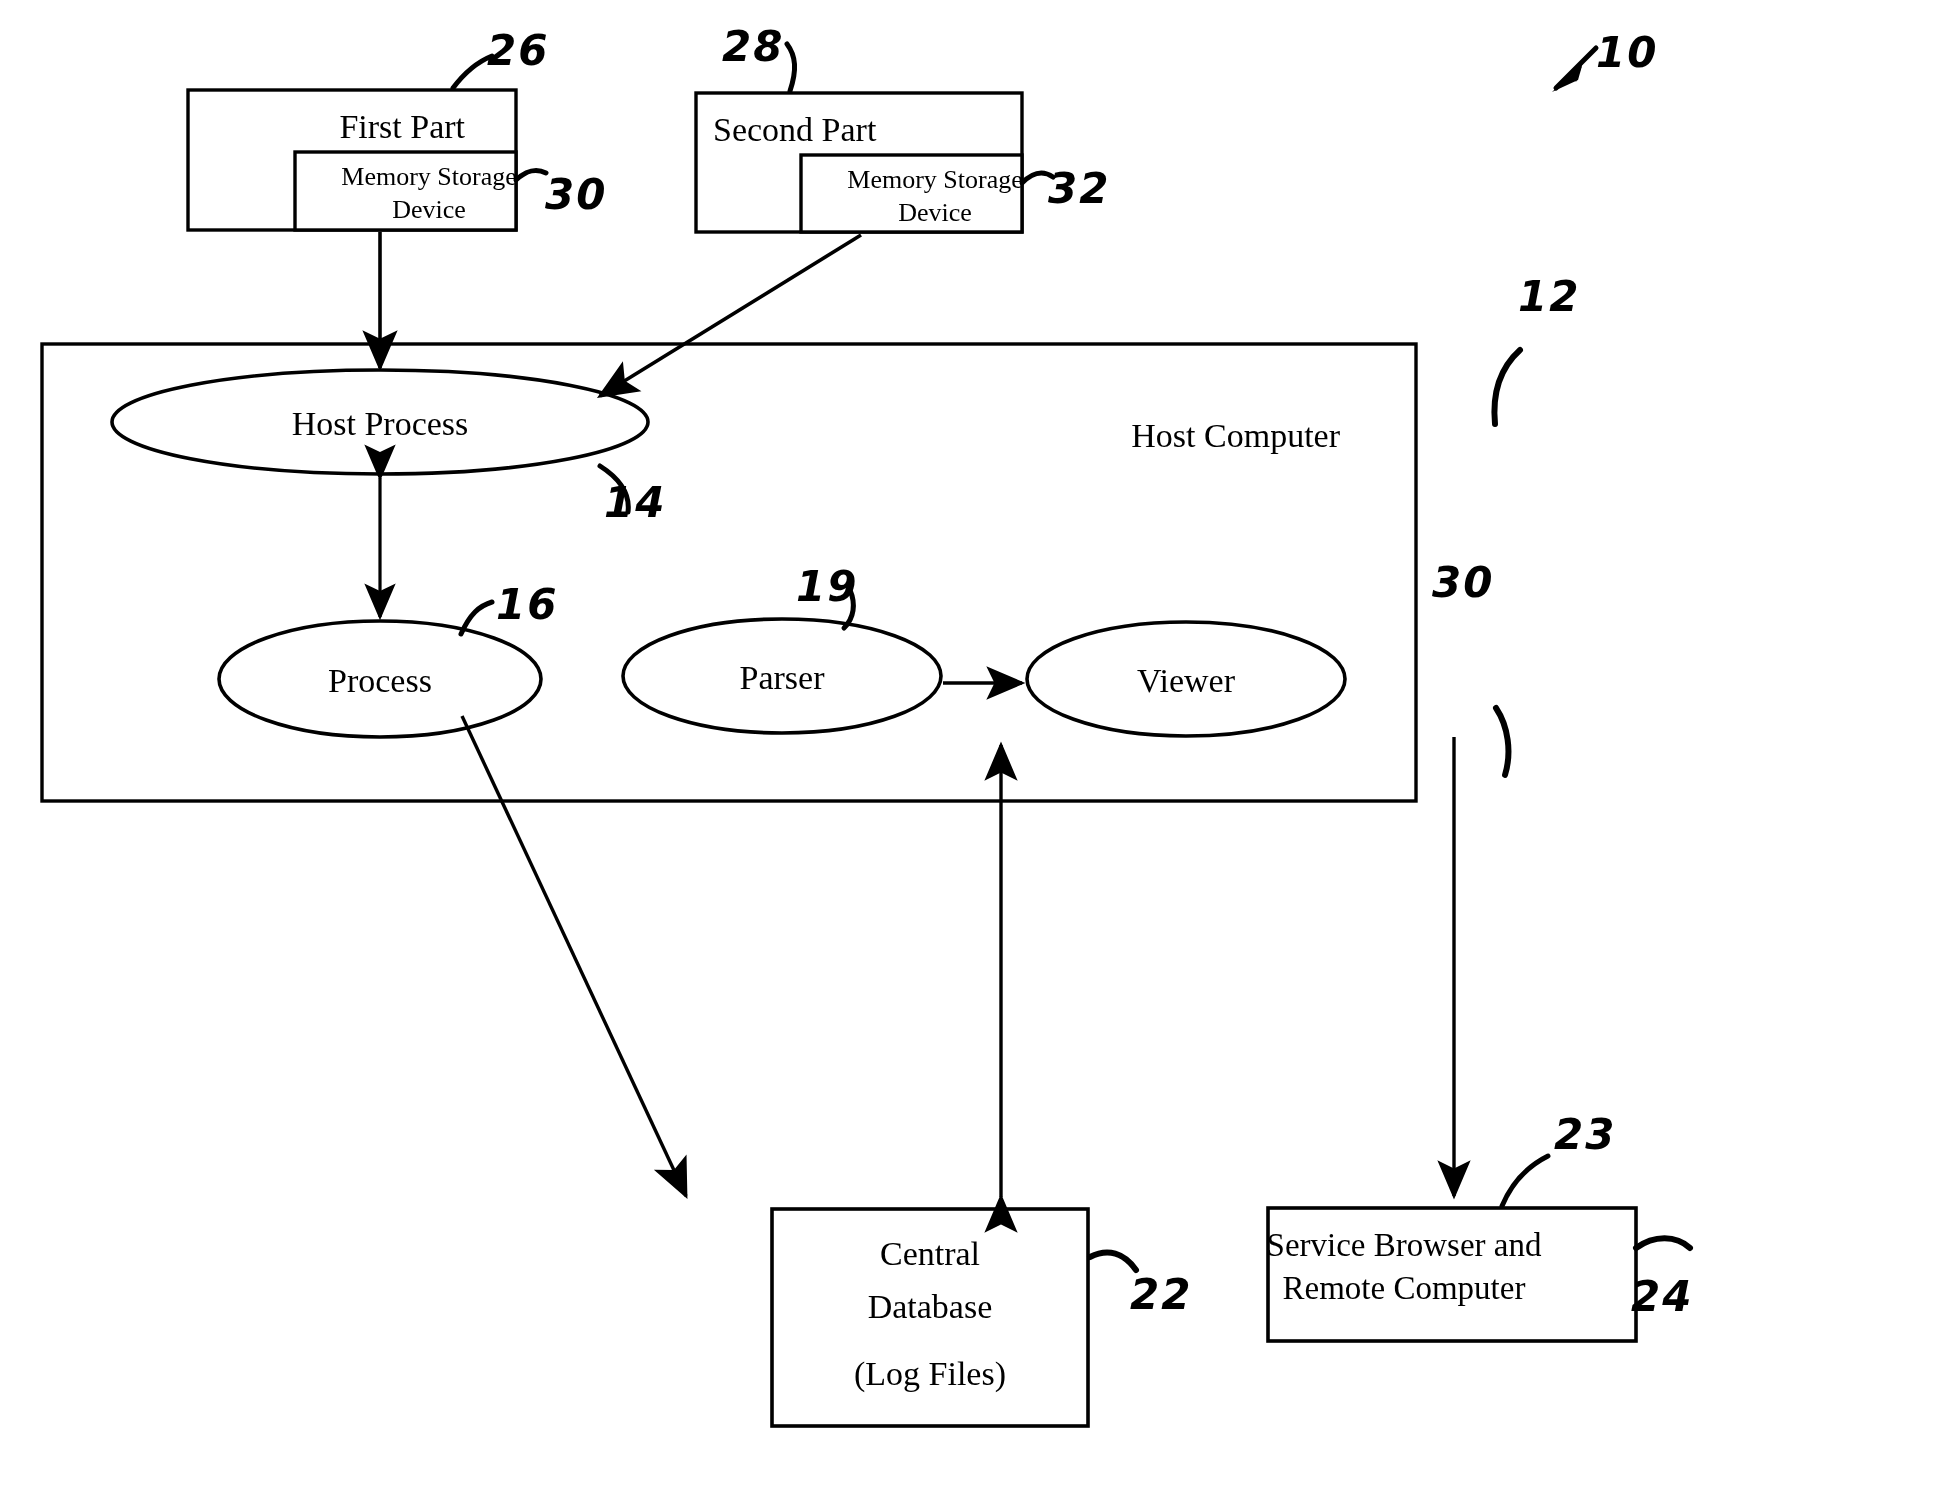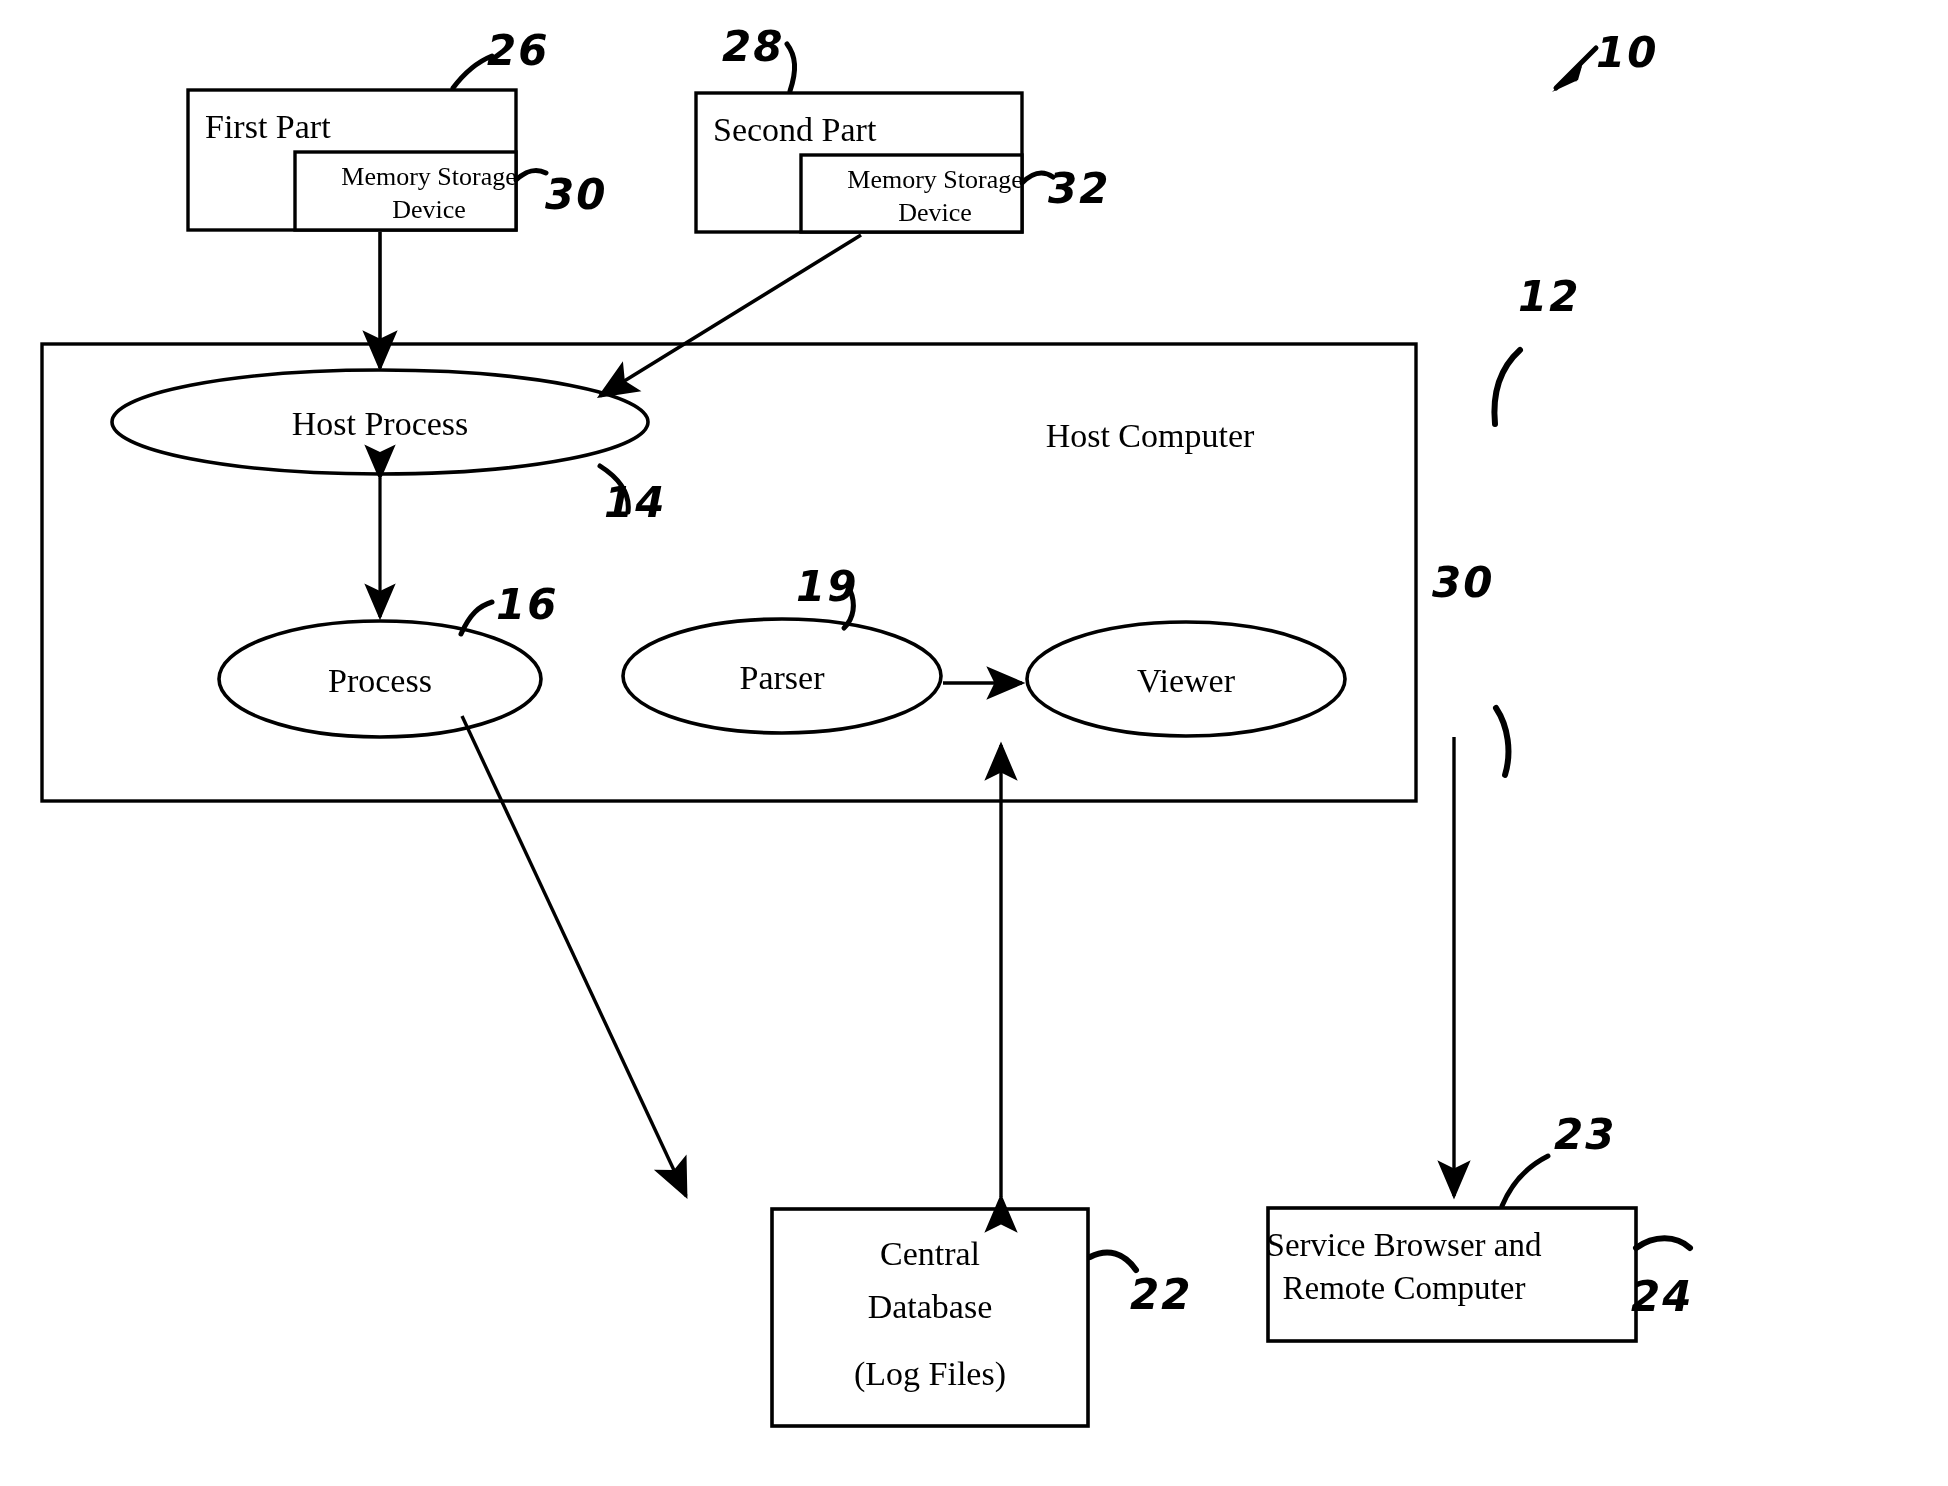--- a/index.html
+++ b/index.html
@@ -130,29 +130,29 @@
 
     <line x1="462" y1="716" x2="686" y2="1196" stroke="#000" stroke-width="3.4" marker-end="url(#ahs)"></line>
 
     <line x1="1001" y1="1197" x2="1001" y2="745" stroke="#000" stroke-width="3.4" marker-start="url(#ah)" marker-end="url(#ah)"></line>
 
     <line x1="943" y1="683" x2="1022" y2="683" stroke="#000" stroke-width="3.4" marker-end="url(#ah)"></line>
 
     <line x1="1454" y1="737" x2="1454" y2="1196" stroke="#000" stroke-width="3.4" marker-end="url(#ah)"></line>
   </svg>
 
-  <div class="lbl lbl-box-title" style="left:205px; top:105px; width:260px; text-align:left;">First Part</div>
+  <div class="lbl lbl-box-title" style="left:205px; top:105px; width:260px; text-align:right;">First Part</div>
   <div class="lbl lbl-sub" style="left:297px; top:160px; width:216px;">Memory  Storage
 Device</div>
 
   <div class="lbl lbl-box-title" style="left:713px; top:108px; width:290px; text-align:left;">Second Part</div>
   <div class="lbl lbl-sub" style="left:803px; top:163px; width:216px;">Memory  Storage
 Device</div>
 
-  <div class="lbl lbl-host" style="left:960px; top:414px; width:380px;">Host Computer</div>
+  <div class="lbl lbl-host" style="left:960px; top:414px; width:380px;text-align:right;">Host Computer</div>
 
   <div class="lbl lbl-node" style="left:230px; top:402px; width:300px;">Host Process</div>
   <div class="lbl lbl-node" style="left:280px; top:659px; width:200px;">Process</div>
   <div class="lbl lbl-node" style="left:682px; top:656px; width:200px;">Parser</div>
   <div class="lbl lbl-node" style="left:1086px; top:659px; width:200px;">Viewer</div>
 
   <div class="lbl lbl-db" style="left:774px; top:1228px; width:312px;">Central
 Database</div>
   <div class="lbl lbl-db" style="left:774px; top:1348px; width:312px;">(Log Files)</div>
 

